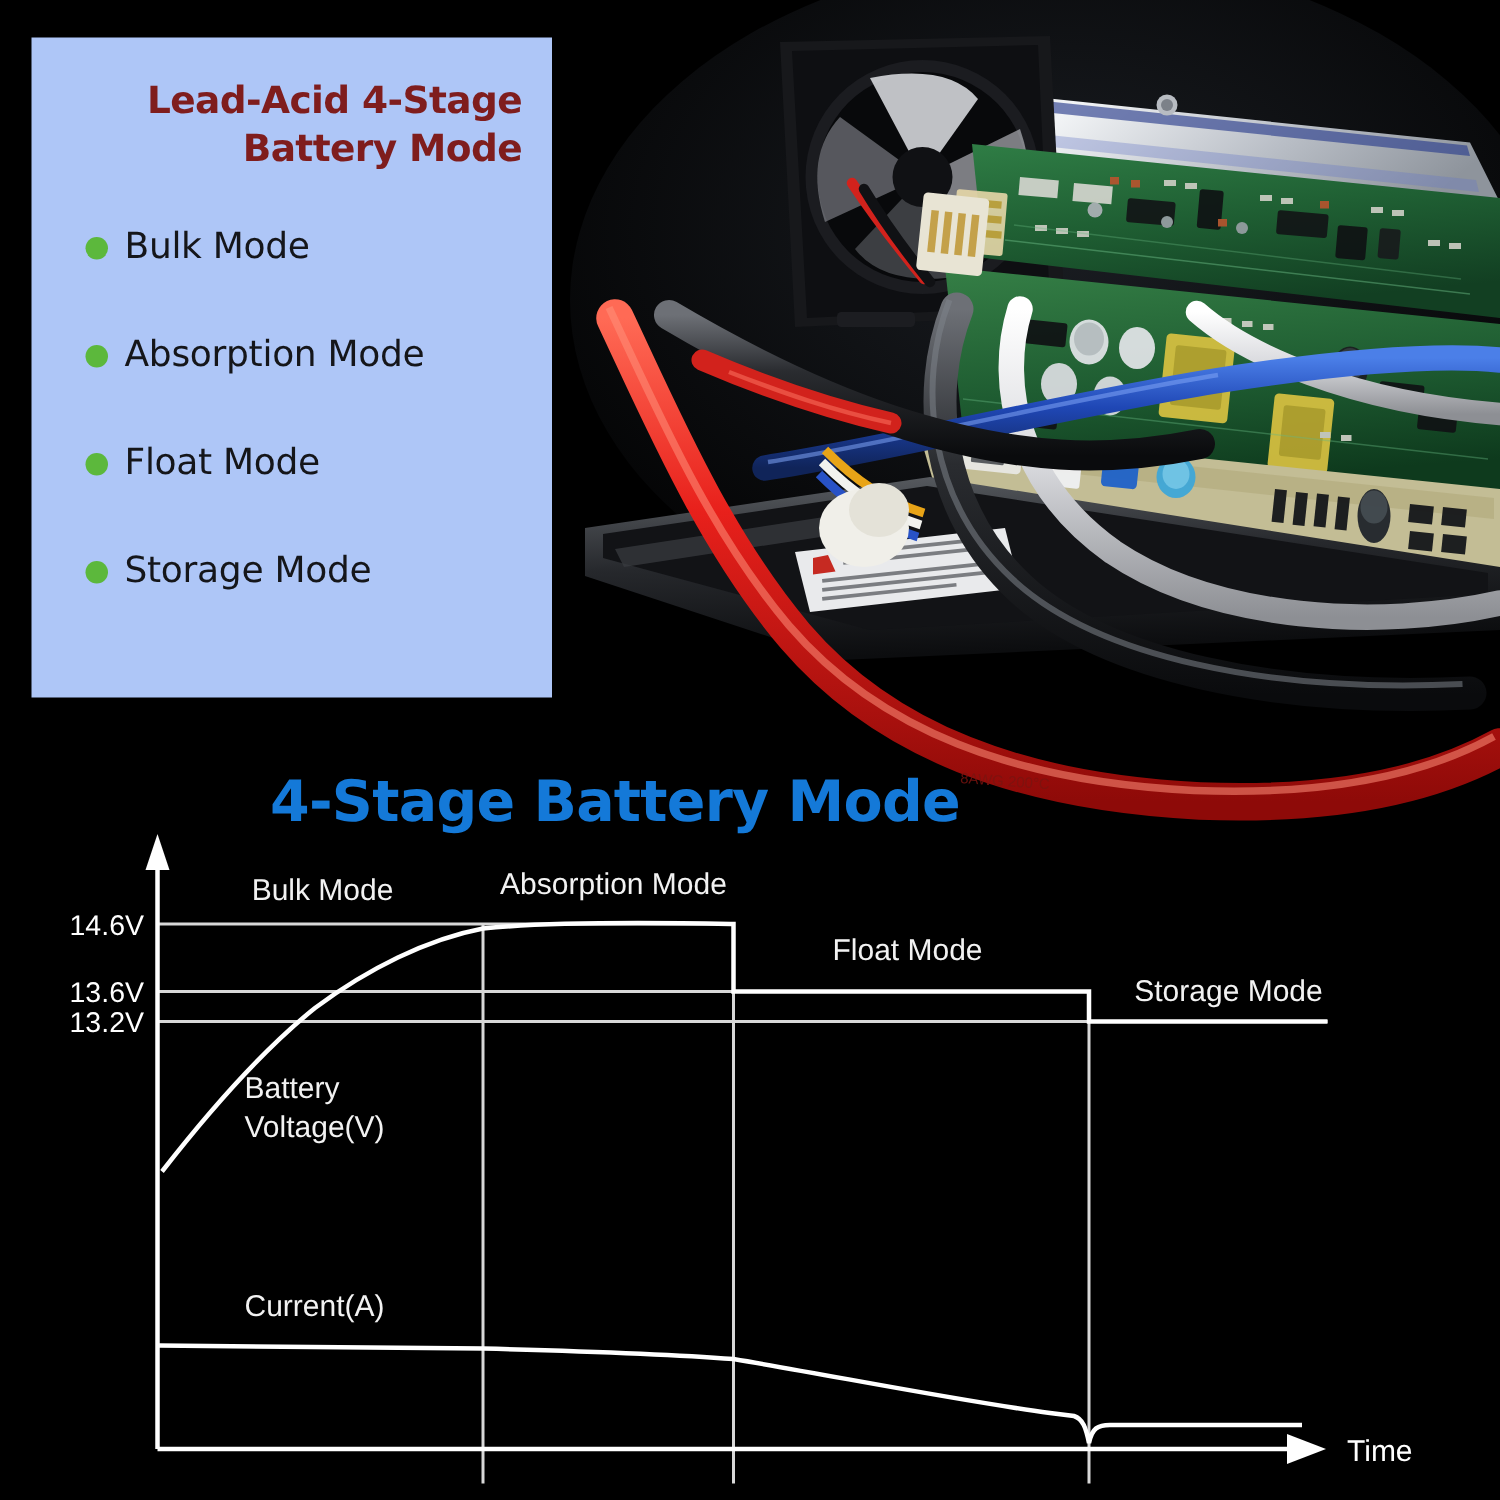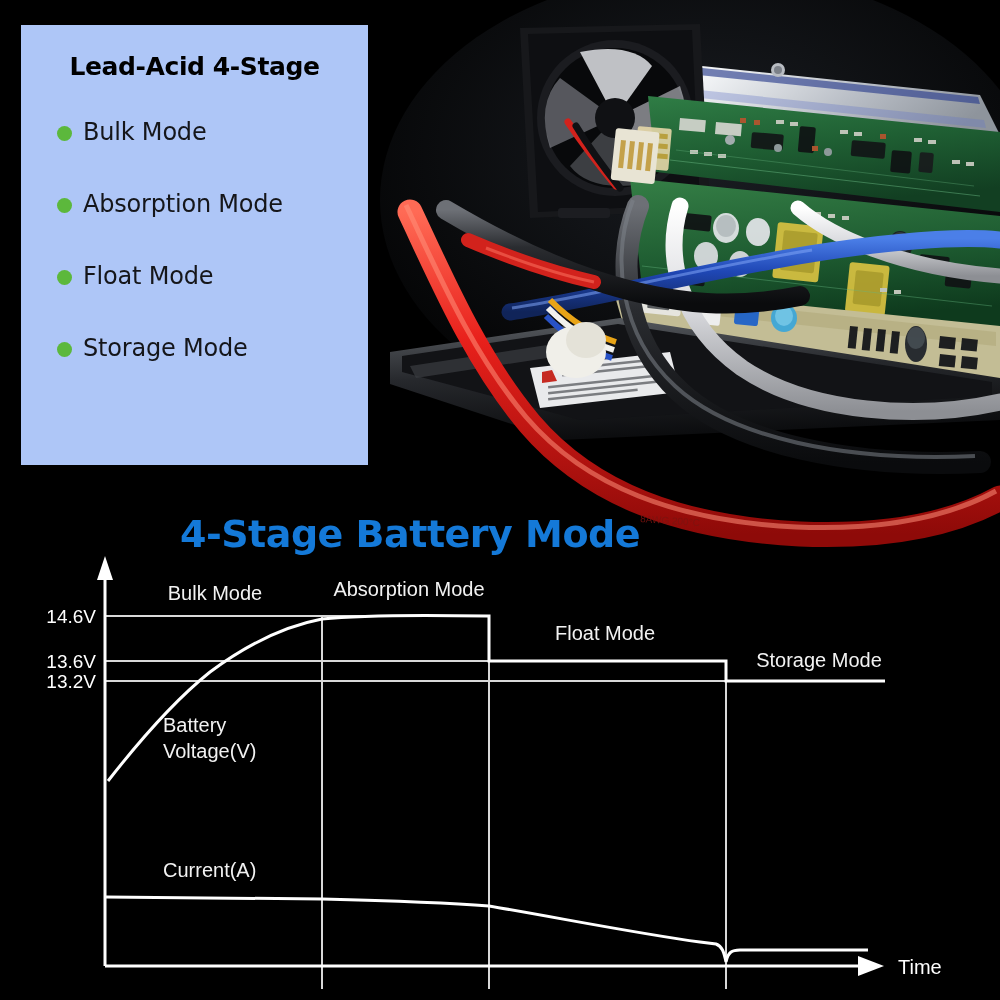--- a/index.html
+++ b/index.html
@@ -37,22 +37,22 @@
     height: 440px;
     background: #aec6f7;
     box-sizing: border-box;
     padding: 26px 20px 20px 20px;
   }
   #card-title {
     font-family: "DejaVu Sans", sans-serif;
     font-weight: bold;
     font-size: 25px;
     line-height: 1.28;
-    color: #000000;
-    text-align: center;
+    color: #7f1d1d;
+    text-align: right;
     letter-spacing: -0.4px;
     margin: 0 0 4px 0;
   }
   .card-title-line { display: block; }
   #card-list {
     list-style: none;
     margin: 0;
     padding: 0;
     margin-top: 34px;
   }
@@ -374,20 +374,21 @@
       <path d="M166 316 C 186 336, 206 350, 232 358" stroke="#2852c6" stroke-width="6" fill="none"></path>
       <ellipse cx="196" cy="352" rx="30" ry="26" fill="#f0efe9"></ellipse>
       <ellipse cx="206" cy="340" rx="20" ry="18" fill="#e4e2d8"></ellipse>
     </g>
   </svg>
 </div>
 
 <div id="info-card">
   <div id="card-title">
     <span class="card-title-line">Lead-Acid 4-Stage</span>
+    <span class="card-title-line">Battery Mode</span>
   </div>
   <ul id="card-list">
     <li>
       <span class="bullet"></span>
       <span>Bulk Mode</span>
     </li>
     <li>
       <span class="bullet"></span>
       <span>Absorption Mode</span>
     </li>

